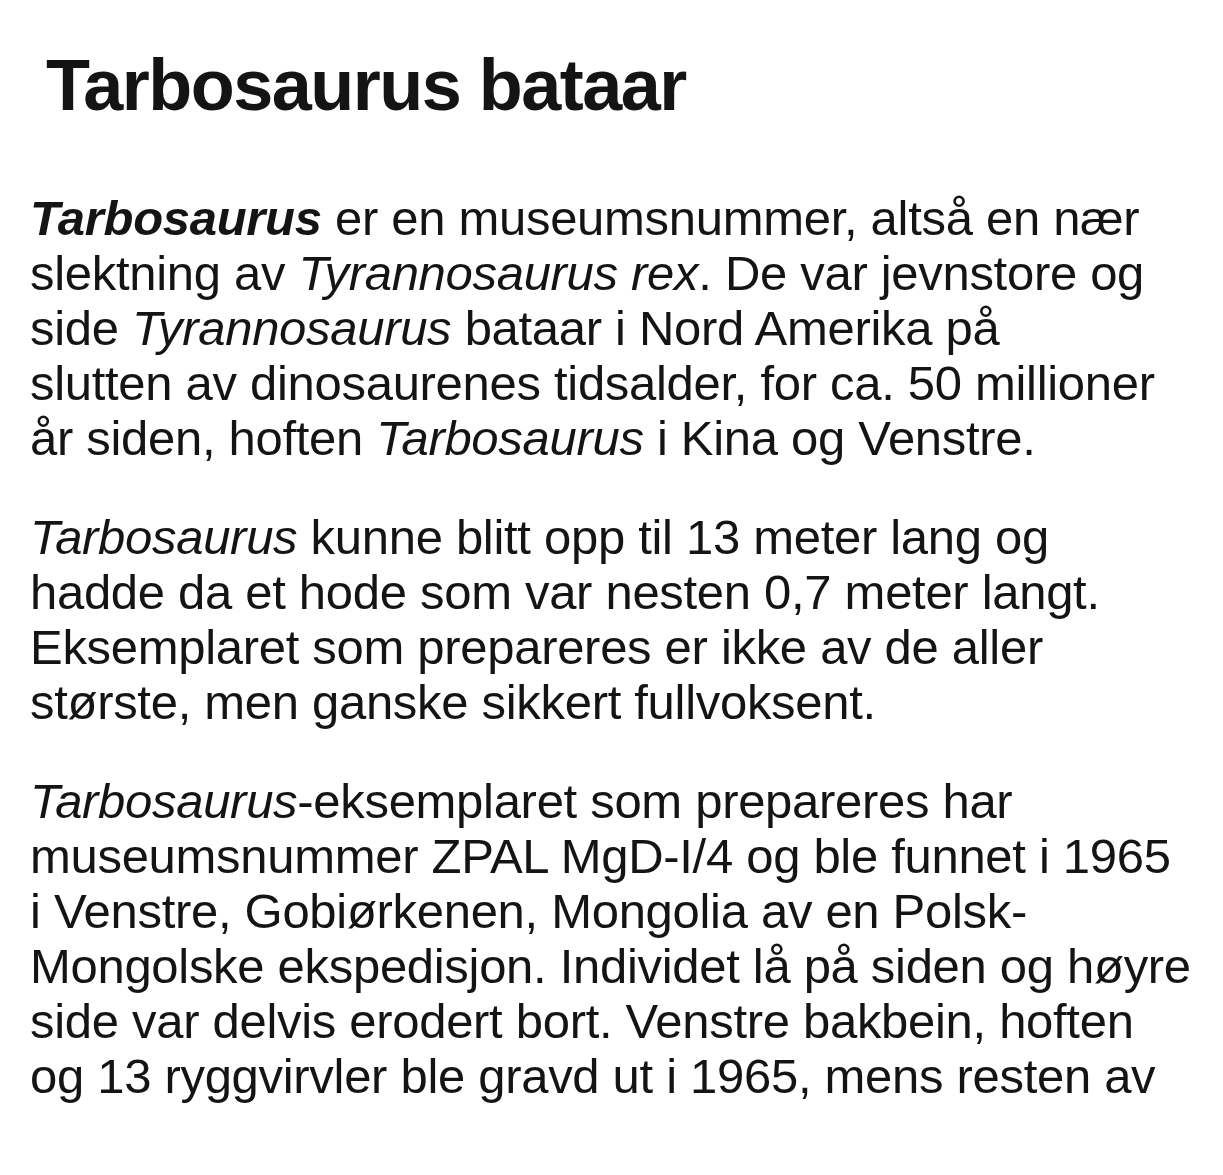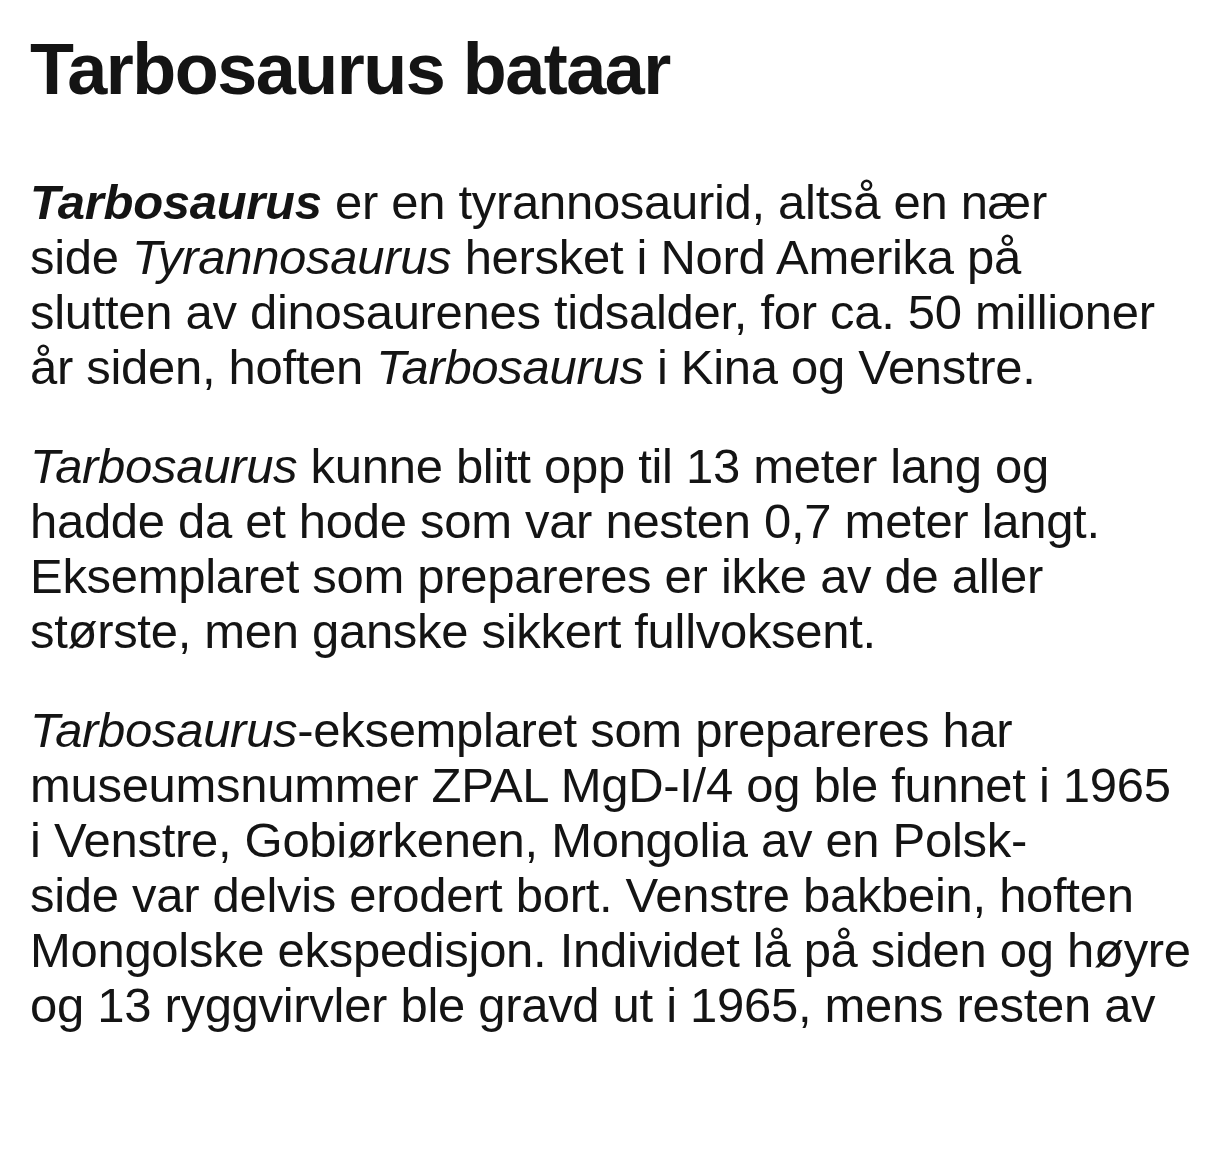--- a/index.html
+++ b/index.html
@@ -13,21 +13,21 @@
     overflow: hidden;
     font-family: "Liberation Sans", sans-serif;
   }
   .page {
     box-sizing: border-box;
     width: 1223px;
     height: 1175px;
     padding: 30px 10px 0 30px;
   }
   .title {
-    margin: 0;
+    margin: 16px;
     font-size: 72px;
     line-height: 79px;
     font-weight: 700;
     letter-spacing: -1.5px;
   }
   .article-body {
     margin-top: 66px;
   }
   .para {
     margin: 0 0 44px 0;
@@ -40,33 +40,34 @@
   .run-italic { font-style: italic; font-weight: 400; }
   .run-bold-italic { font-style: italic; font-weight: 700; }
 </style>
 </head>
 <body style="background: rgb(255, 255, 255); color: rgb(20, 20, 20);">
 
 <div class="page">
   <h1 class="title">Tarbosaurus bataar</h1>
   <div class="article-body">
       <p class="para">
-        <span class="line"><span class="run-bold-italic">Tarbosaurus</span><span class="run-regular"> er en tyrannosaurid, altså en nær</span></span>
-        <span class="line"><span class="run-regular">side </span><span class="run-italic">Tyrannosaurus</span><span class="run-regular"> hersket i Nord Amerika på</span></span>
+        <span class="line"><span class="run-bold-italic">Tarbosaurus</span><span class="run-regular"> er en museumsnummer, altså en nær</span></span>
+        <span class="line"><span class="run-regular">slektning av </span><span class="run-italic">Tyrannosaurus rex</span><span class="run-regular">. De var jevnstore og</span></span>
+        <span class="line"><span class="run-regular">side </span><span class="run-italic">Tyrannosaurus</span><span class="run-regular"> bataar i Nord Amerika på</span></span>
         <span class="line"><span class="run-regular">slutten av dinosaurenes tidsalder, for ca. 50 millioner</span></span>
         <span class="line"><span class="run-regular">år siden, hoften </span><span class="run-italic">Tarbosaurus</span><span class="run-regular"> i Kina og Venstre.</span></span>
       </p>
       <p class="para">
         <span class="line"><span class="run-italic">Tarbosaurus</span><span class="run-regular"> kunne blitt opp til 13 meter lang og</span></span>
         <span class="line"><span class="run-regular">hadde da et hode som var nesten 0,7 meter langt.</span></span>
         <span class="line"><span class="run-regular">Eksemplaret som prepareres er ikke av de aller</span></span>
         <span class="line"><span class="run-regular">største, men ganske sikkert fullvoksent.</span></span>
       </p>
       <p class="para">
         <span class="line"><span class="run-italic">Tarbosaurus</span><span class="run-regular">-eksemplaret som prepareres har</span></span>
         <span class="line"><span class="run-regular">museumsnummer ZPAL MgD-I/4 og ble funnet i 1965</span></span>
         <span class="line"><span class="run-regular">i Venstre, Gobiørkenen, Mongolia av en Polsk-</span></span>
+        <span class="line"><span class="run-regular">Mongolske ekspedisjon. Individet lå på siden og høyre</span></span>
         <span class="line"><span class="run-regular">side var delvis erodert bort. Venstre bakbein, hoften</span></span>
-        <span class="line"><span class="run-regular">Mongolske ekspedisjon. Individet lå på siden og høyre</span></span>
         <span class="line"><span class="run-regular">og 13 ryggvirvler ble gravd ut i 1965, mens resten av</span></span>
       </p>
     </div>
 </div>
 
 </body></html>

